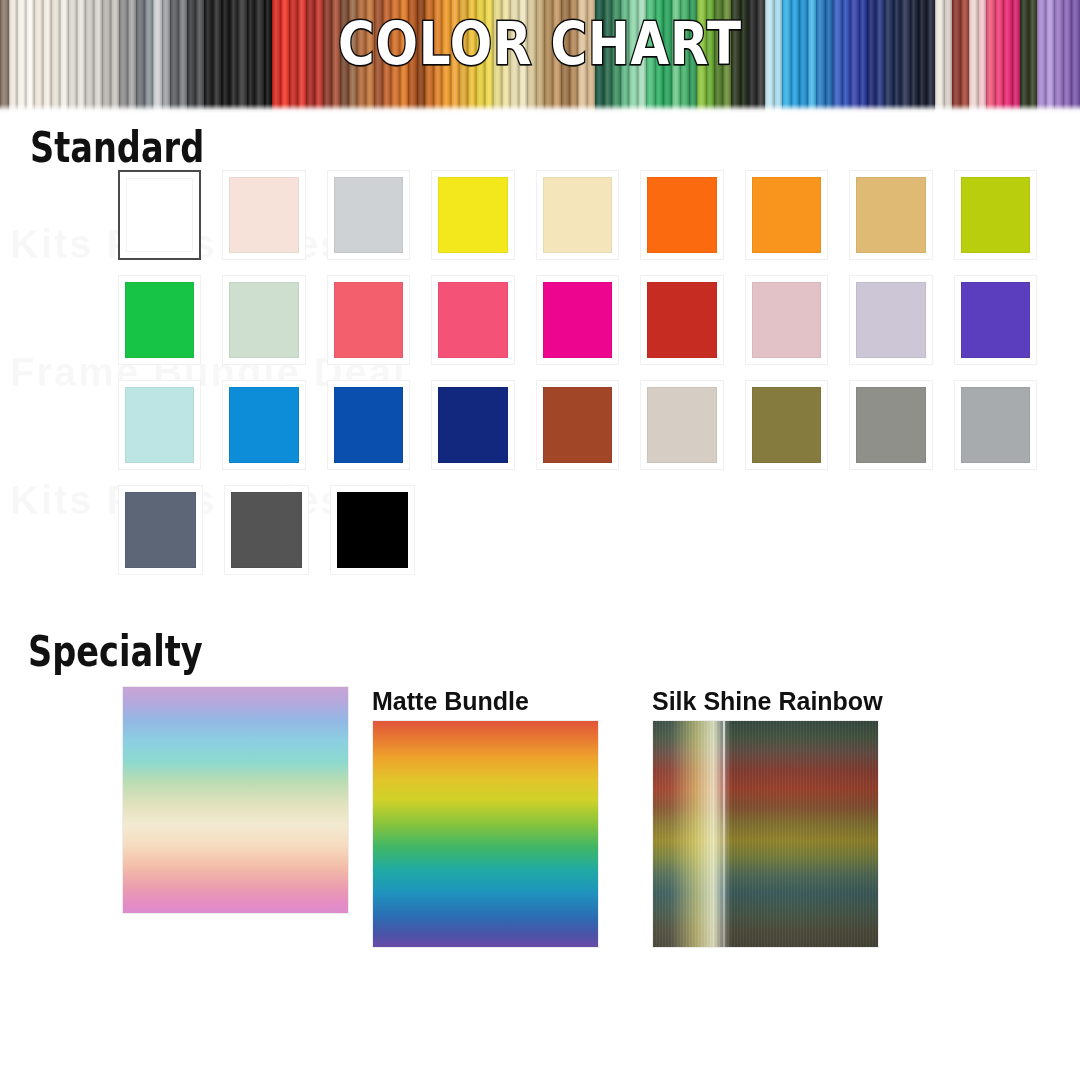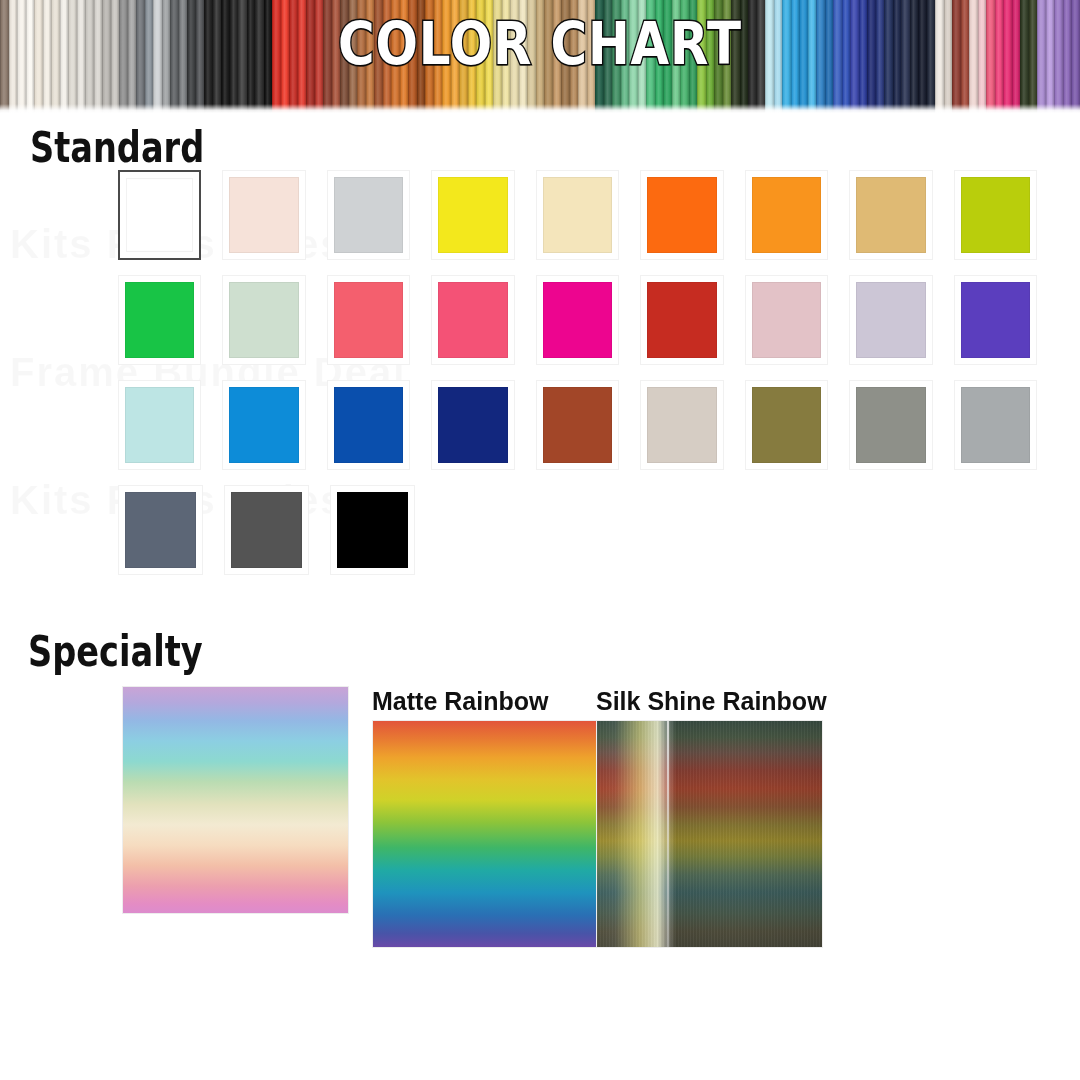--- a/index.html
+++ b/index.html
@@ -156,21 +156,21 @@
     width: 227px;
     height: 228px;
     position: relative;
     overflow: hidden;
     border: 1px solid #ededed;
     box-sizing: border-box;
   }
 
   #spec-0 { left: 122px; top: 686px; }
   #spec-1 { left: 372px; top: 686px; }
-  #spec-2 { left: 596px; top: 686px; }
+  #spec-2 { left: 652px; top: 686px; }
 
   
   #tile-pastel {
     background: linear-gradient(to bottom,
       #c9a4d6 0%,
       #b3a8dd 7%,
       #93b8e4 15%,
       #8ccfe2 24%,
       #8dd9cf 33%,
       #badcb2 42%,
@@ -496,21 +496,21 @@
     </div>
   </div>
 
 <div class="section-heading" id="specialty-heading">Specialty</div>
 
 <div class="specialty-item" id="spec-0">
   <div class="specialty-tile" id="tile-pastel"></div>
 </div>
 
 <div class="specialty-item" id="spec-1">
-  <div class="specialty-label">Matte Rainbow</div>
+  <div class="specialty-label">Matte Bundle</div>
   <div class="specialty-tile" id="tile-matte"></div>
 </div>
 
 <div class="specialty-item" id="spec-2">
   <div class="specialty-label">Silk Shine Rainbow</div>
   <div class="specialty-tile" id="tile-silk">
     <div class="silk-seam"></div>
   </div>
 </div>
 

